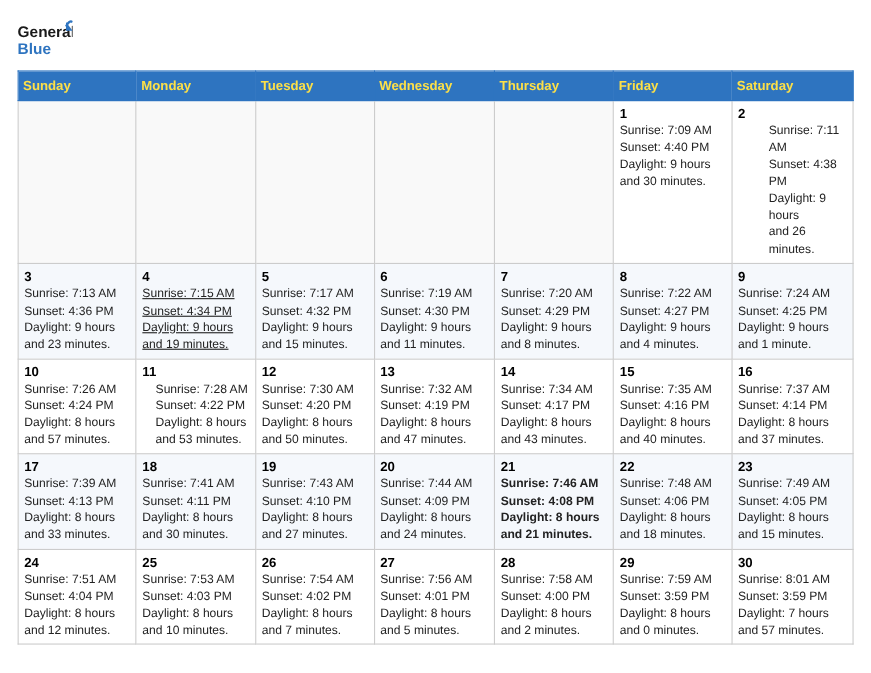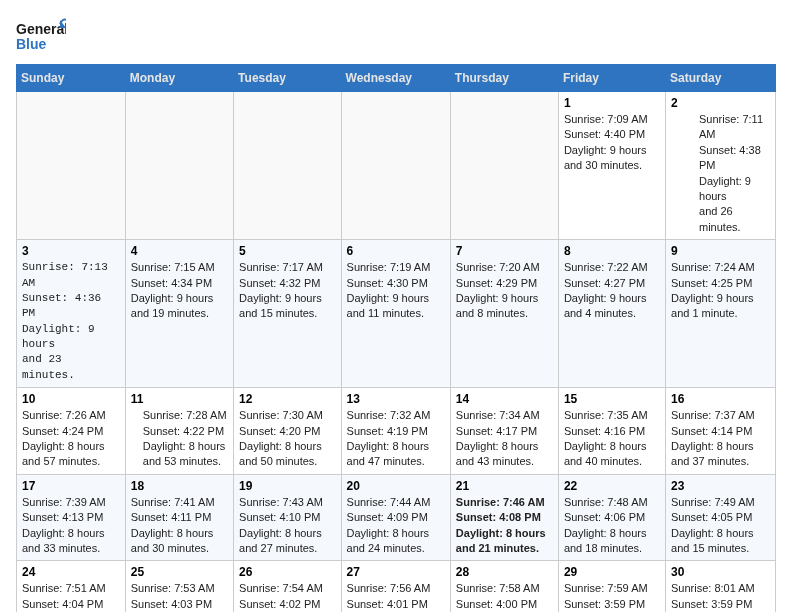--- a/index.html
+++ b/index.html
@@ -33,21 +33,21 @@
       font-size: 16px;
       color: #555;
     }
     .calendar {
       width: 100%;
       border-collapse: collapse;
       font-size: 11px;
     }
     .calendar th {
       background-color: #2e74c0;
-      color: #e5e5e5;
+      color: #fde047;
       padding: 6px 4px;
       text-align: left;
       font-size: 12px;
       border: 1px solid #2e74c0;
     }
     .calendar td {
       vertical-align: top;
       padding: 4px 5px;
       border: 1px solid #ccc;
       width: 113px;
@@ -120,28 +120,28 @@
           <span class="day-number">2</span>
           <div class="day-info" style="white-space: pre-line; margin-left: 28px;">Sunrise: 7:11 AM
 Sunset: 4:38 PM
 Daylight: 9 hours
 and 26 minutes.</div>
         </td>
       </tr>
       <tr>
         <td>
           <span class="day-number">3</span>
-          <div class="day-info" style="white-space: pre-line; font-family: Liberation Mono, monospace;">Sunrise: 7:13 AM
+          <div class="day-info" style="white-space: pre-line;">Sunrise: 7:13 AM
 Sunset: 4:36 PM
 Daylight: 9 hours
 and 23 minutes.</div>
         </td>
         <td>
           <span class="day-number">4</span>
-          <div class="day-info" style="white-space: pre-line;">Sunrise: 7:15 AM
+          <div class="day-info" style="white-space: pre-line; text-decoration: underline;">Sunrise: 7:15 AM
 Sunset: 4:34 PM
 Daylight: 9 hours
 and 19 minutes.</div>
         </td>
         <td>
           <span class="day-number">5</span>
           <div class="day-info" style="white-space: pre-line;">Sunrise: 7:17 AM
 Sunset: 4:32 PM
 Daylight: 9 hours
 and 15 minutes.</div>

